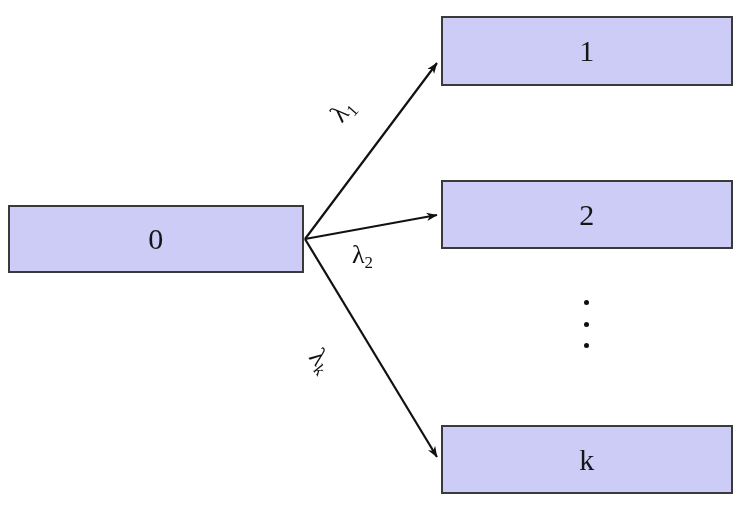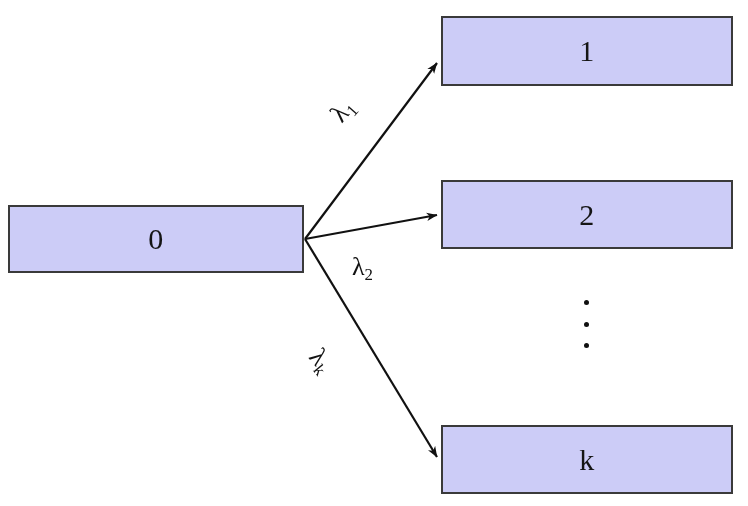--- a/index.html
+++ b/index.html
@@ -78,21 +78,21 @@
     vertical-align: -0.28em;
   }
   #edge-label-1 {
     left: 326px;
     top: 110px;
     transform: rotate(-49deg);
     transform-origin: left top;
   }
   #edge-label-2 {
     left: 352px;
-    top: 254px;
+    top: 242px;
   }
   #edge-label-k {
     left: 324px;
     top: 344px;
     transform: rotate(50deg);
     transform-origin: left top;
   }
   #ellipsis-vertical {
     position: absolute;
     left: 578px;

